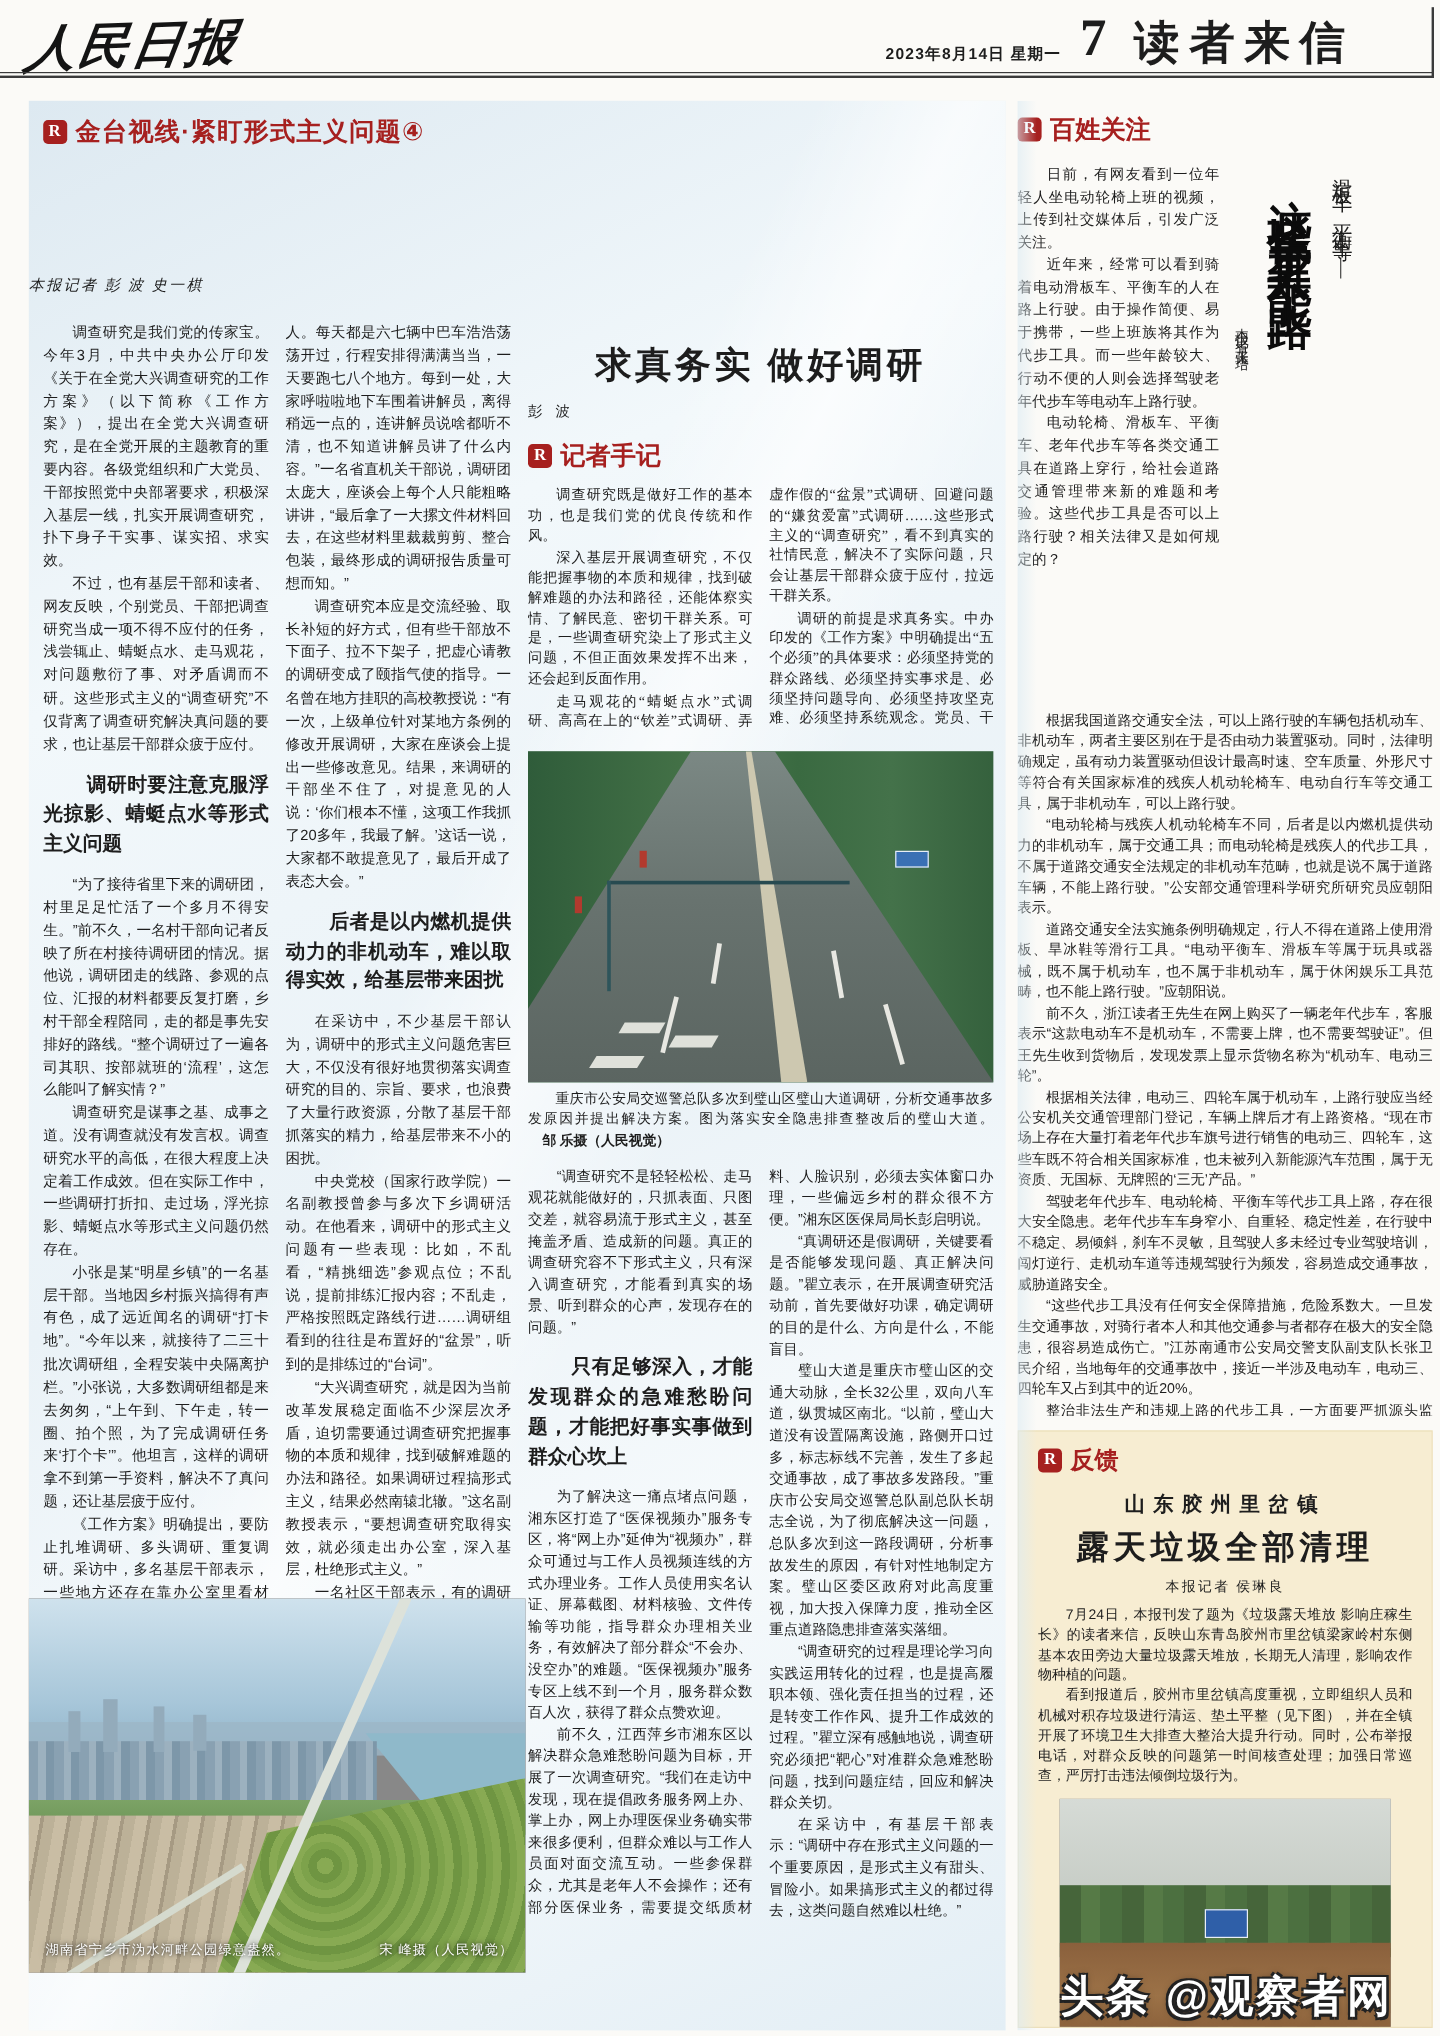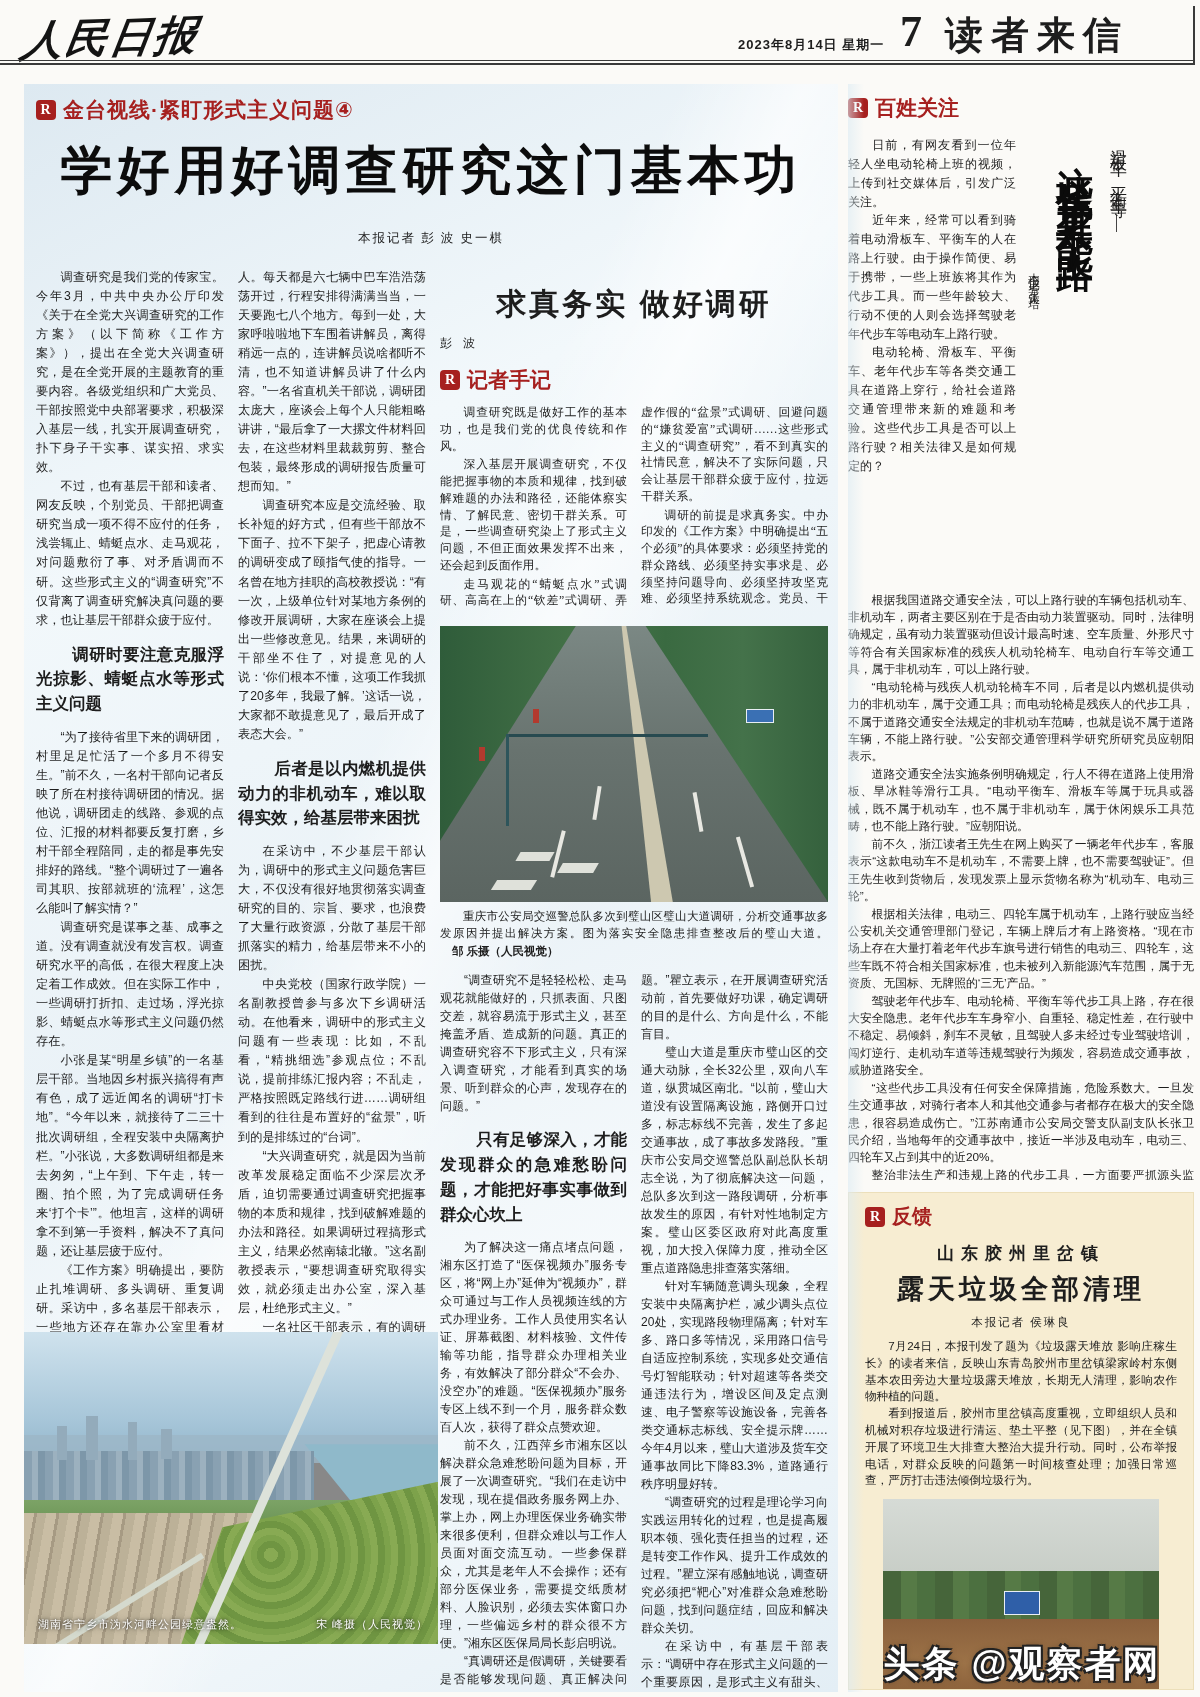--- a/index.html
+++ b/index.html
@@ -20,21 +20,21 @@
   .feature{position:absolute;left:24px;top:84px;width:814px;height:1608px;
         background:linear-gradient(155deg,#dde9f1 0%,#f2f8fb 26%,#eaf2f7 52%,#f6fafc 74%,#e3eef5 100%);overflow:hidden;}
   .feature:before{content:"";position:absolute;inset:0;
         background:linear-gradient(115deg,transparent 42%,rgba(255,255,255,.65) 50%,transparent 60%);}
   .rlabel{display:flex;align-items:center;gap:7px;color:#a6201f;font-weight:800;}
   .rbox{width:20px;height:20px;background:#a6201f;color:#fff;border-radius:4px;flex:0 0 auto;
         font:800 14px/20px "Liberation Serif",serif;text-align:center;}
   .f-kicker{position:absolute;left:12px;top:12px;font-size:21px;letter-spacing:1px;}
   .f-headline{position:absolute;left:0;top:52px;width:100%;text-align:center;font-size:52px;font-weight:900;
         letter-spacing:5px;color:#0c0c0c;}
-  .f-byline{position:absolute;left:0;top:146px;width:100%;text-align:center;font-size:12.5px;letter-spacing:2px;}
+  .f-byline{position:absolute;left:0;top:146px;width:100%;font-size:12.5px;letter-spacing:2px;font-style:italic;}
   .p{margin:0;text-indent:2em;text-align:justify;line-height:1.56;}
   .fcol{position:absolute;top:184px;width:188px;height:1412px;font-size:12.2px;overflow:hidden;}
   .fcol1{left:12px;} .fcol2{left:214px;}
   .fsub{font-size:16.5px;font-weight:800;line-height:1.5;margin:12px 0;text-indent:2.2em;text-align:justify;}
   .fmid{position:absolute;left:416px;top:184px;width:388px;height:1506px;overflow:hidden;}
   .i-headline{margin-top:16px;text-align:center;font-size:30px;font-weight:900;letter-spacing:3px;}
   .i-byline{margin-top:10px;text-align:left;font-size:12px;letter-spacing:4px;}
   .i-label{margin-top:14px;font-size:21px;}
   .hand{margin-top:10px;height:212px;overflow:hidden;columns:2;column-gap:14px;
         font-family:"Liberation Serif","DejaVu Serif",serif;font-size:11.8px;}
@@ -122,21 +122,20 @@
   <div class="m-section">读者来信</div>
   <div class="m-rule1"></div>
   <div class="m-rule2"></div>
   <div class="m-bracket"></div>
 
   <div class="feature">
     <div class="rlabel f-kicker">
       <span class="rbox">R</span>
       <span>金台视线·紧盯形式主义问题④</span>
     </div>
-    <div class="f-headline">学好用好调查研究这门基本功</div>
     <div class="f-byline serif">本报记者 彭 波 史一棋</div>
 
     <div class="fcol fcol1">
       <p class="p">调查研究是我们党的传家宝。今年3月，中共中央办公厅印发《关于在全党大兴调查研究的工作方案》（以下简称《工作方案》），提出在全党大兴调查研究，是在全党开展的主题教育的重要内容。各级党组织和广大党员、干部按照党中央部署要求，积极深入基层一线，扎实开展调查研究，扑下身子干实事、谋实招、求实效。</p>
       <p class="p">不过，也有基层干部和读者、网友反映，个别党员、干部把调查研究当成一项不得不应付的任务，浅尝辄止、蜻蜓点水、走马观花，对问题敷衍了事、对矛盾调而不研。这些形式主义的“调查研究”不仅背离了调查研究解决真问题的要求，也让基层干部群众疲于应付。</p>
       <p class="fsub">调研时要注意克服浮光掠影、蜻蜓点水等形式主义问题</p>
       <p class="p">“为了接待省里下来的调研团，村里足足忙活了一个多月不得安生。”前不久，一名村干部向记者反映了所在村接待调研团的情况。据他说，调研团走的线路、参观的点位、汇报的材料都要反复打磨，乡村干部全程陪同，走的都是事先安排好的路线。“整个调研过了一遍各司其职、按部就班的‘流程’，这怎么能叫了解实情？”</p>
       <p class="p">调查研究是谋事之基、成事之道。没有调查就没有发言权。调查研究水平的高低，在很大程度上决定着工作成效。但在实际工作中，一些调研打折扣、走过场，浮光掠影、蜻蜓点水等形式主义问题仍然存在。</p>
       <p class="p">小张是某“明星乡镇”的一名基层干部。当地因乡村振兴搞得有声有色，成了远近闻名的调研“打卡地”。“今年以来，就接待了二三十批次调研组，全程安装中央隔离护栏。”小张说，大多数调研组都是来去匆匆，“上午到、下午走，转一圈、拍个照，为了完成调研任务来‘打个卡’”。他坦言，这样的调研拿不到第一手资料，解决不了真问题，还让基层疲于应付。</p>
       <p class="p">《工作方案》明确提出，要防止扎堆调研、多头调研、重复调研。采访中，多名基层干部表示，一些地方还存在靠办公室里看材料、靠“材料流转”“层层上报”代替实地调研的“调查研究”，令基层背上了沉重负担，又得不到有价值的信息，最终沦为形式主义。</p>
@@ -189,21 +188,20 @@
         <span class="credit">邹 乐摄（人民视觉）</span>
       </p>
 
       <div class="bottomblock">
         <p class="p">“调查研究不是轻轻松松、走马观花就能做好的，只抓表面、只图交差，就容易流于形式主义，甚至掩盖矛盾、造成新的问题。真正的调查研究容不下形式主义，只有深入调查研究，才能看到真实的场景、听到群众的心声，发现存在的问题。”</p>
         <p class="bb-sub">只有足够深入，才能发现群众的急难愁盼问题，才能把好事实事做到群众心坎上</p>
         <p class="p">为了解决这一痛点堵点问题，湘东区打造了“医保视频办”服务专区，将“网上办”延伸为“视频办”，群众可通过与工作人员视频连线的方式办理业务。工作人员使用实名认证、屏幕截图、材料核验、文件传输等功能，指导群众办理相关业务，有效解决了部分群众“不会办、没空办”的难题。“医保视频办”服务专区上线不到一个月，服务群众数百人次，获得了群众点赞欢迎。</p>
         <p class="p">前不久，江西萍乡市湘东区以解决群众急难愁盼问题为目标，开展了一次调查研究。“我们在走访中发现，现在提倡政务服务网上办、掌上办，网上办理医保业务确实带来很多便利，但群众难以与工作人员面对面交流互动。一些参保群众，尤其是老年人不会操作；还有部分医保业务，需要提交纸质材料、人脸识别，必须去实体窗口办理，一些偏远乡村的群众很不方便。”湘东区医保局局长彭启明说。</p>
         <p class="p">“真调研还是假调研，关键要看是否能够发现问题、真正解决问题。”瞿立表示，在开展调查研究活动前，首先要做好功课，确定调研的目的是什么、方向是什么，不能盲目。</p>
         <p class="p">璧山大道是重庆市璧山区的交通大动脉，全长32公里，双向八车道，纵贯城区南北。“以前，璧山大道没有设置隔离设施，路侧开口过多，标志标线不完善，发生了多起交通事故，成了事故多发路段。”重庆市公安局交巡警总队副总队长胡志全说，为了彻底解决这一问题，总队多次到这一路段调研，分析事故发生的原因，有针对性地制定方案。璧山区委区政府对此高度重视，加大投入保障力度，推动全区重点道路隐患排查落实落细。</p>
-        <p class="p">针对车辆随意调头现象，全程安装中央隔离护栏，减少调头点位20处，实现路段物理隔离；针对车多、路口多等情况，采用路口信号自适应控制系统，实现多处交通信号灯智能联动；针对超速等各类交通违法行为，增设区间及定点测速、电子警察等设施设备，完善各类交通标志标线、安全提示牌……今年4月以来，璧山大道涉及货车交通事故同比下降83.3%，道路通行秩序明显好转。</p>
         <p class="p">“调查研究的过程是理论学习向实践运用转化的过程，也是提高履职本领、强化责任担当的过程，还是转变工作作风、提升工作成效的过程。”瞿立深有感触地说，调查研究必须把“靶心”对准群众急难愁盼问题，找到问题症结，回应和解决群众关切。</p>
         <p class="p">在采访中，有基层干部表示：“调研中存在形式主义问题的一个重要原因，是形式主义有甜头、冒险小。如果搞形式主义的都过得去，这类问题自然难以杜绝。”</p>
 
       </div>
     </div>
   </div>
 
   <div class="photo ph-city">
     <div class="sky"></div>
     <div class="ridge"></div>

